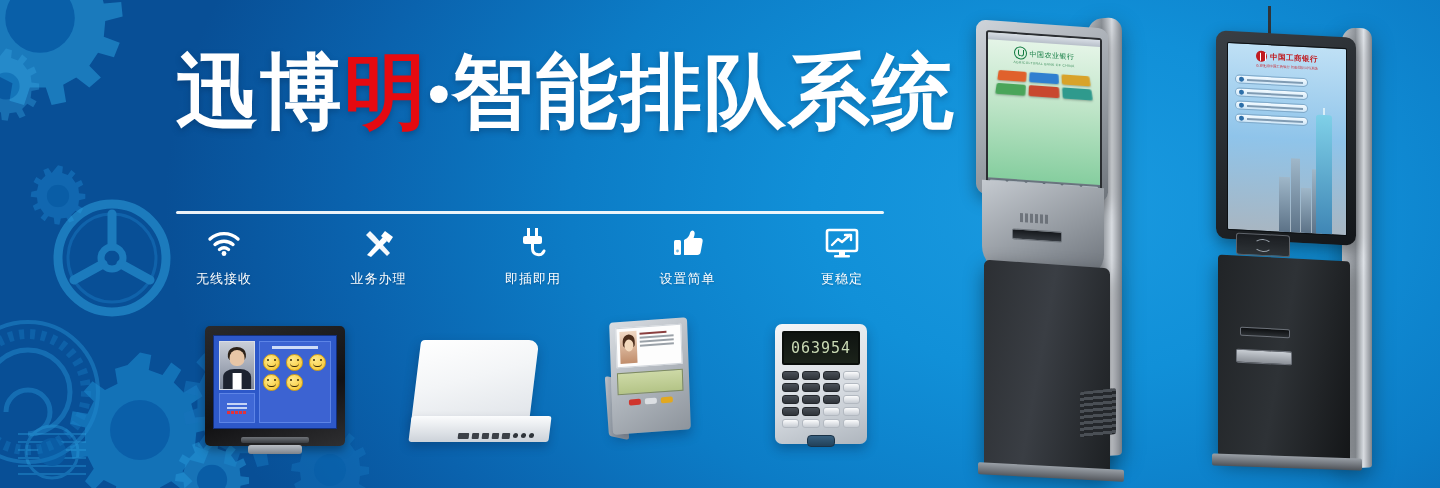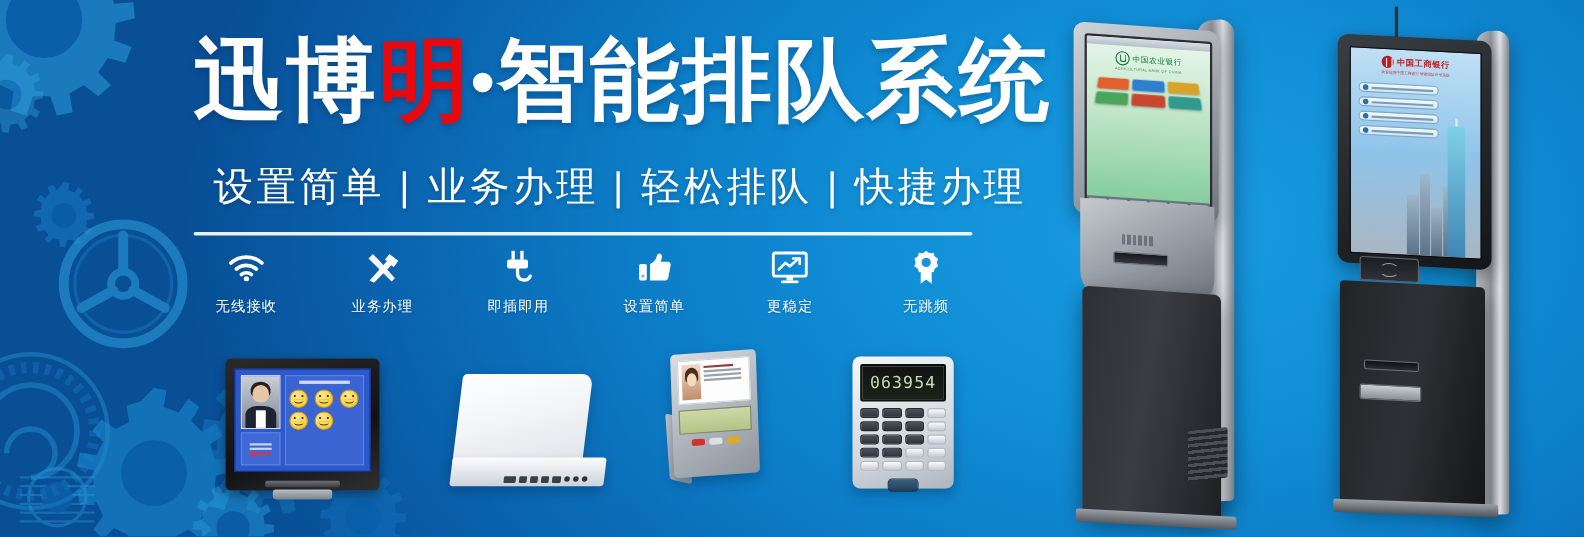--- a/index.html
+++ b/index.html
@@ -9,21 +9,21 @@
     background:
       radial-gradient(ellipse 900px 620px at 74% 42%, #1a9ae0 0%, #1190d8 28%, #0c7cc6 55%, #0a62ad 80%, #084f96 100%),
       linear-gradient(100deg,#0a4f9c 0%, #0a63b2 22%, #0d7fc9 48%, #1295dc 70%, #0d7cc4 88%, #0a5ca6 100%);
   }
   
   .deco{position:absolute;left:0;top:0;width:520px;height:488px;pointer-events:none;opacity:.9;}
   .deco svg{display:block;}
 
   
   .headline{
-    position:absolute;left:176px;top:26px;width:720px;
+    position:absolute;left:176px;top:44px;width:720px;
     font-size:82px;line-height:96px;font-weight:bold;letter-spacing:2px;
     color:#ffffff;white-space:nowrap;
     text-shadow:0 3px 6px rgba(0,40,80,.35);
   }
   .headline .accent{color:#e60a10;}
   .headline .dot{font-size:62px;vertical-align:6px;}
   .subhead{
     position:absolute;left:194px;top:146px;width:700px;
     font-size:36px;line-height:48px;color:#ffffff;letter-spacing:3px;
     white-space:nowrap;font-weight:300;
@@ -277,21 +277,20 @@
       <g color="#3fb4ee" opacity="0.35" transform="translate(6,86) scale(0.85)">
         <use href="#gearB"></use>
       </g>
     </svg>
   </div>
 
   <div class="headline">
     <span>迅博</span><span class="accent">明</span><span class="dot">•</span><span>智能排队系统</span>
   </div>
 
-  <div class="subhead">设置简单 | 业务办理 | 轻松排队 | 快捷办理</div>
 
   <div class="divider"></div>
 
   <div class="features">
 
     <div class="feature">
       <div class="ficon">
         <svg width="34" height="26" viewBox="0 0 34 26">
           <path d="M3 9 A21 21 0 0 1 31 9" fill="none" stroke="#fff" stroke-width="3.4" stroke-linecap="round"></path>
           <path d="M8 14.5 A14 14 0 0 1 26 14.5" fill="none" stroke="#fff" stroke-width="3.4" stroke-linecap="round"></path>
@@ -343,30 +342,20 @@
           <rect x="2" y="2" width="30" height="21" rx="2" fill="none" stroke="#fff" stroke-width="2.6"></rect>
           <path d="M7 17 L13 11 L17 14 L25 7" fill="none" stroke="#fff" stroke-width="2.4" stroke-linecap="round" stroke-linejoin="round"></path>
           <path d="M20 7 L26 7 L26 12" fill="none" stroke="#fff" stroke-width="2.4" stroke-linecap="round" stroke-linejoin="round"></path>
           <rect x="14" y="23" width="6" height="4" fill="#fff"></rect>
           <rect x="9" y="27" width="16" height="2.4" rx="1" fill="#fff"></rect>
         </svg>
       </div>
       <div class="flabel">更稳定</div>
     </div>
 
-    <div class="feature">
-      <div class="ficon">
-        <svg width="28" height="32" viewBox="0 0 28 32">
-          <path d="M14 1 L17 3.2 L20.6 2.8 L21.8 6.2 L24.8 8.2 L23.6 11.6 L24.8 15 L21.8 17 L20.6 20.4 L17 20 L14 22.2 L11 20 L7.4 20.4 L6.2 17 L3.2 15 L4.4 11.6 L3.2 8.2 L6.2 6.2 L7.4 2.8 L11 3.2 Z" fill="#fff"></path>
-          <circle cx="14" cy="11.6" r="4.2" fill="#1a92d8"></circle>
-          <path d="M9 19 L9 31 L14 27 L19 31 L19 19 Z" fill="#fff"></path>
-        </svg>
-      </div>
-      <div class="flabel">无跳频</div>
-    </div>
 
   </div>
 
   <div class="products">
 
     <div class="prod p-monitor">
       <div class="mon-frame"></div>
       <div class="mon-screen">
         <div class="mon-left">
           <div class="mon-photo">

